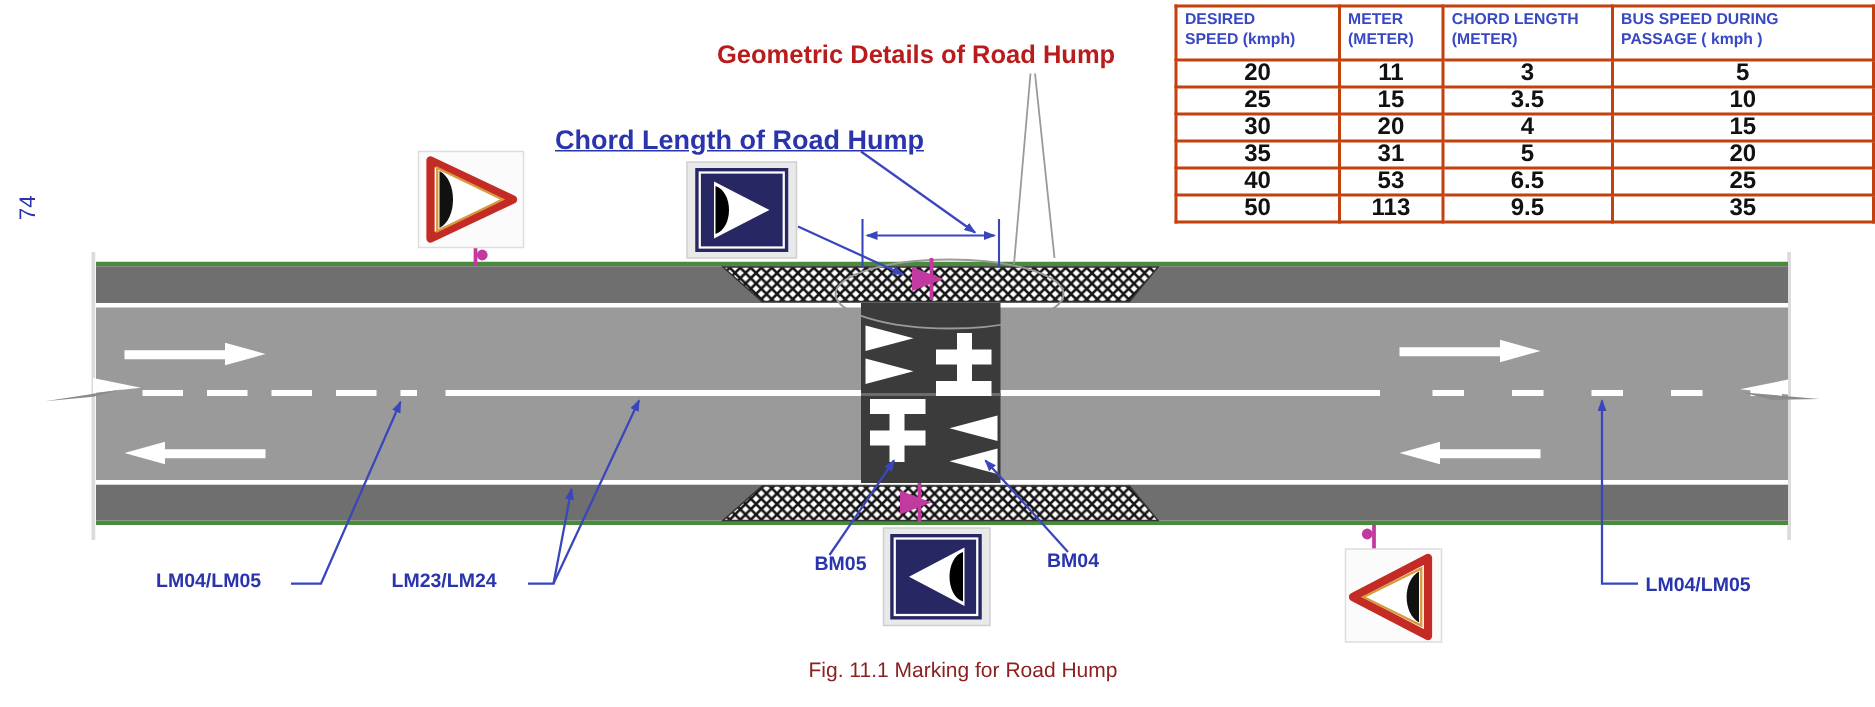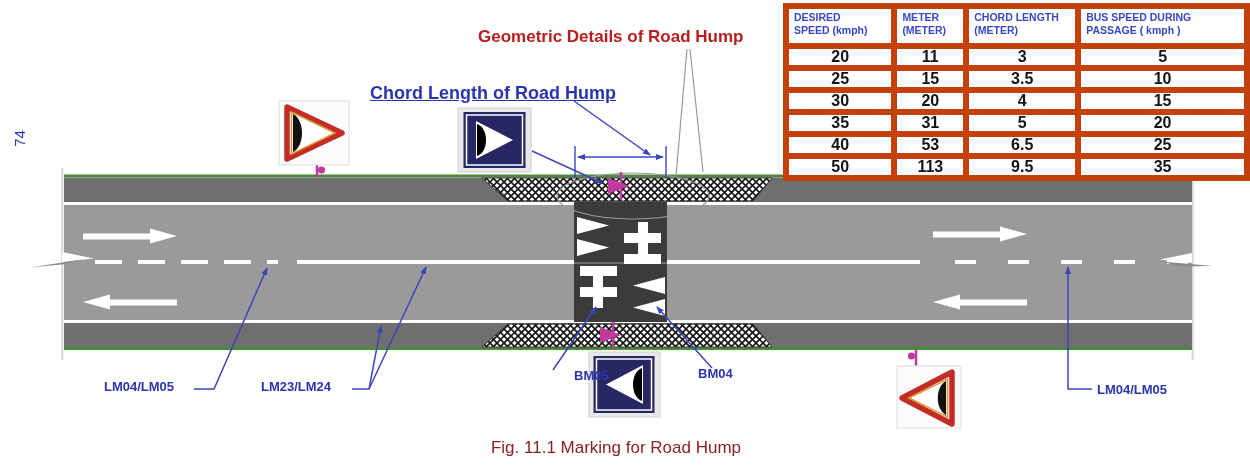--- a/index.html
+++ b/index.html
@@ -5,24 +5,24 @@
   html,body{margin:0;padding:0;background:#fff;}
   #stage{position:relative;width:1250px;height:471px;background:#ffffff;overflow:hidden;
          font-family:"Liberation Sans",sans-serif;}
   #diagram{position:absolute;left:0;top:0;}
   .lbl{position:absolute;white-space:nowrap;font-weight:bold;color:#2a35ad;font-size:13px;}
   .title{position:absolute;left:478px;top:27px;font-size:17px;font-weight:bold;color:#b91c1c;white-space:nowrap;}
   .chord{position:absolute;left:370px;top:83px;font-size:18px;font-weight:bold;color:#2a35ad;
          text-decoration:underline;white-space:nowrap;}
   .pagenum{position:absolute;left:-3px;top:130px;width:44px;text-align:center;color:#2a35ad;
            font-size:15px;transform:rotate(-90deg);transform-origin:center;}
-  .caption{position:absolute;left:416px;top:438px;width:400px;text-align:center;color:#8b2121;font-size:17px;}
+  .caption{position:absolute;left:442px;top:438px;width:400px;text-align:center;color:#8b2121;font-size:14px;}
   table.spec{position:absolute;left:783px;top:3px;border-collapse:collapse;background:#fff;
              font-family:"Liberation Sans",sans-serif;}
-  table.spec th,table.spec td{border:6px solid #c2410c;}
+  table.spec th,table.spec td{border:2px solid #c2410c;}
   table.spec th{color:#3847c4;font-size:10.5px;text-align:left;vertical-align:top;
                 padding:2px 3px 6px 5px;font-weight:bold;line-height:1.25;}
   table.spec td{color:#111;font-size:16px;font-weight:bold;text-align:center;padding:0;height:16px;line-height:16px;}
   .c1{width:105px;} .c2{width:61px;} .c3{width:110px;} .c4{width:178px;}
 </style>
 </head>
 <body>
 
 <div id="stage">
 
@@ -157,21 +157,21 @@
     <polygon points="947.5,379 947.5,417 909,398" fill="none" stroke="#d89a3e" stroke-width="1.6"></polygon>
     <path d="M946,381 C935,387 935,409 946,415 Z" fill="#111"></path>
   </g>
 </svg>
 
 <div class="pagenum">74</div>
 <div class="title">Geometric Details of Road Hump</div>
 <div class="chord">Chord Length of Road Hump</div>
 <div class="lbl" style="left:104px;top:379px;">LM04/LM05</div>
 <div class="lbl" style="left:261px;top:379px;">LM23/LM24</div>
-<div class="lbl" style="left:558px;top:368px;padding-left:16px;">BM05</div>
+<div class="lbl" style="left:527px;top:368px;padding-left:16px;">BM05</div>
 <div class="lbl" style="left:698px;top:366px;">BM04</div>
 <div class="lbl" style="left:1097px;top:382px;">LM04/LM05</div>
 <div class="caption">Fig. 11.1  Marking for Road Hump</div>
 
 <table class="spec">
   <thead>
     <tr>
       <th class="c1"><span>DESIRED</span><br><span>SPEED (kmph)</span></th>
       <th class="c2"><span>METER</span><br><span>(METER)</span></th>
       <th class="c3"><span>CHORD LENGTH</span><br><span>(METER)</span></th>

